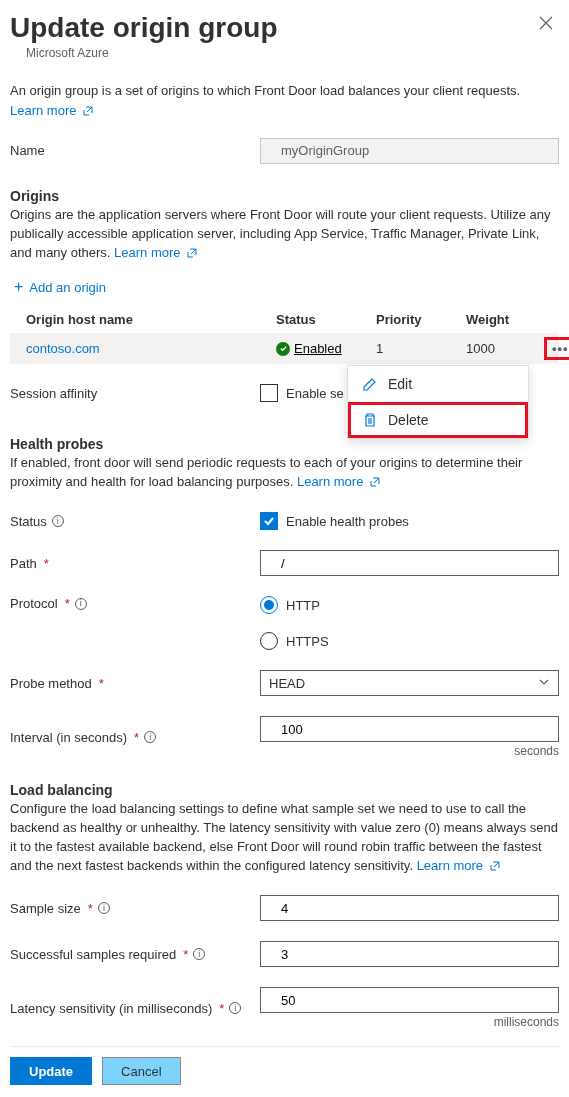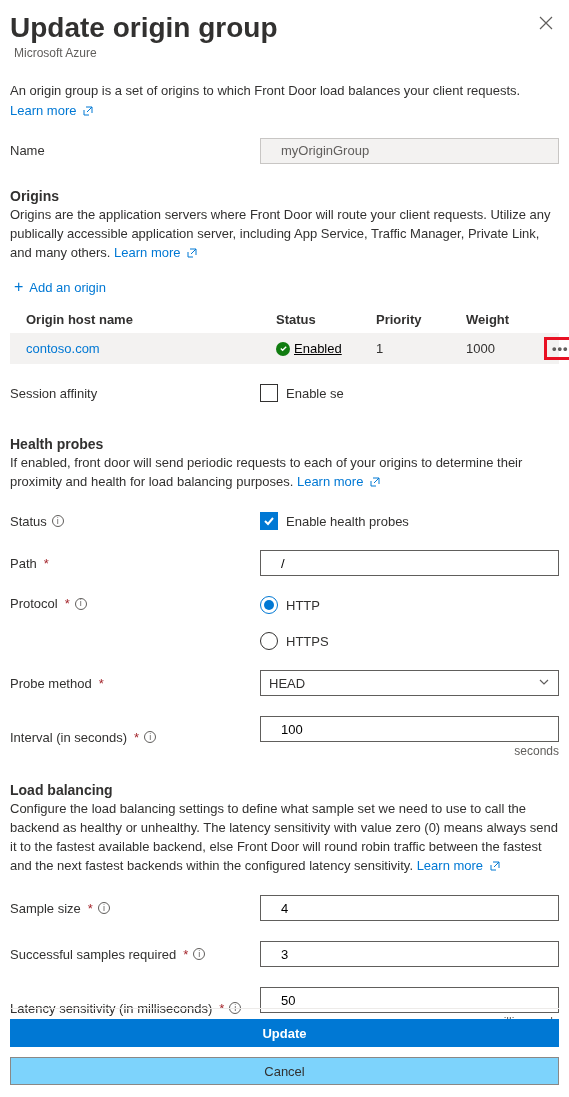--- a/index.html
+++ b/index.html
@@ -10,21 +10,21 @@
     color: #323130;
     background: #fff;
     width: 569px;
     height: 1097px;
     position: relative;
     padding: 12px 10px 0 10px;
   }
   .header-row { display: flex; align-items: flex-start; }
   h1 { font-size: 28px; font-weight: 600; margin: 0; flex: 1; }
   .close-x { font-size: 16px; color: #605e5c; cursor: pointer; padding: 4px 6px; }
-  .subtitle { font-size: 12px; color: #605e5c; margin: 2px 0 22px 4px; }
+  .subtitle { font-size: 12px; color: #605e5c; margin: 2px 0 22px 16px; }
   .desc { font-size: 13px; color: #323130; margin: 0 0 2px 0; line-height: 1.45; }
   .link { color: #0078d4; cursor: pointer; text-decoration: none; }
   .link svg { vertical-align: -1px; }
   .ext-icon { display: inline-block; margin-left: 3px; }
   .form-row { display: flex; align-items: center; margin: 20px 0 8px 0; }
   .label-col { width: 250px; font-size: 13px; color: #323130; display: flex; align-items: center; gap: 5px; }
   .input-col { flex: 1; }
   .req { color: #a4262c; margin-left: 2px; }
   .info-icon { width:12px; height:12px; border:1px solid #605e5c; border-radius:50%; display:inline-flex; align-items:center; justify-content:center; font-size:9px; color:#605e5c; line-height:1; }
   input[type=text] { width:100%; height:26px; border:1px solid #605e5c; padding:0 20px; font-size:13px; font-family:inherit; }
@@ -54,21 +54,21 @@
   .checkbox-row { display:flex; align-items:center; gap:8px; }
   .checkbox { width:18px; height:18px; border:1px solid #323130; display:inline-flex; align-items:center; justify-content:center; cursor:pointer; background:#fff; }
   .checkbox.checked { background:#0078d4; border-color:#0078d4; }
   .checkbox.checked svg { width:12px; height:12px; }
   .radio-group { display:flex; flex-direction:column; gap:18px;justify-content:flex-end; }
   .radio-row { display:flex; align-items:center; gap:8px; }
   .radio { width:18px; height:18px; border:1px solid #323130; border-radius:50%; display:inline-flex; align-items:center; justify-content:center; cursor:pointer; }
   .radio.checked { border-color:#0078d4; }
   .radio.checked::after { content:""; width:10px; height:10px; border-radius:50%; background:#0078d4; }
   .unit-right { text-align:right; font-size:12px; color:#605e5c; margin-top:2px; }
-  .footer { position:absolute; bottom:12px; left:10px; right:10px; display:flex; gap:10px; border-top:1px solid #edebe9; padding-top:10px;flex-direction:column; }
+  .footer { position:absolute; bottom:12px; left:10px; right:10px; display:flex; gap:10px; border-top:1px solid #edebe9; padding-top:10px; }
   .btn { height:28px; padding:0 18px; font-size:13px; font-family:inherit; cursor:pointer; border:1px solid transparent; }
   .btn.primary { background:#0078d4; color:#fff; border-color:#0078d4; font-weight:600; }
   .btn.secondary { background:#7dd3fc; color:#323130; border:1px solid #8a8886; }
 </style>
 </head>
 <body>
 
 
 
 <div class="header-row">
@@ -132,20 +132,38 @@
           </svg>
       </span>
       <span class="enabled-text">Enabled</span>
     </div>
     <div class="col-priority">1</div>
     <div class="col-weight">1000</div>
     <div class="col-actions">
       <span class="dots red-box">•••</span>
     </div>
 
+    <div class="context-menu">
+      <div class="menu-item">
+        <span class="menu-icon">
+          <svg viewBox="0 0 16 16" width="16" height="16">
+              <path d="M2 11 L10 3 L13 6 L5 14 L2 14 Z" fill="none" stroke="#0078d4" stroke-width="1.2"></path>
+            </svg>
+        </span>
+        <span>Edit</span>
+      </div>
+      <div class="menu-item delete-highlight">
+        <span class="menu-icon">
+          <svg viewBox="0 0 16 16" width="16" height="16">
+              <path d="M3 4 h10 M5 4 V2 h6 V4 M4 4 v10 h8 V4 M7 6 v6 M9 6 v6" fill="none" stroke="#0078d4" stroke-width="1.2"></path>
+            </svg>
+        </span>
+        <span>Delete</span>
+      </div>
+    </div>
   </div>
 </div>
 
 <div class="form-row">
   <div class="label-col">Session affinity</div>
   <div class="input-col">
     <div class="checkbox-row">
       <span class="checkbox"></span>
       <span>Enable se</span>
     </div>

